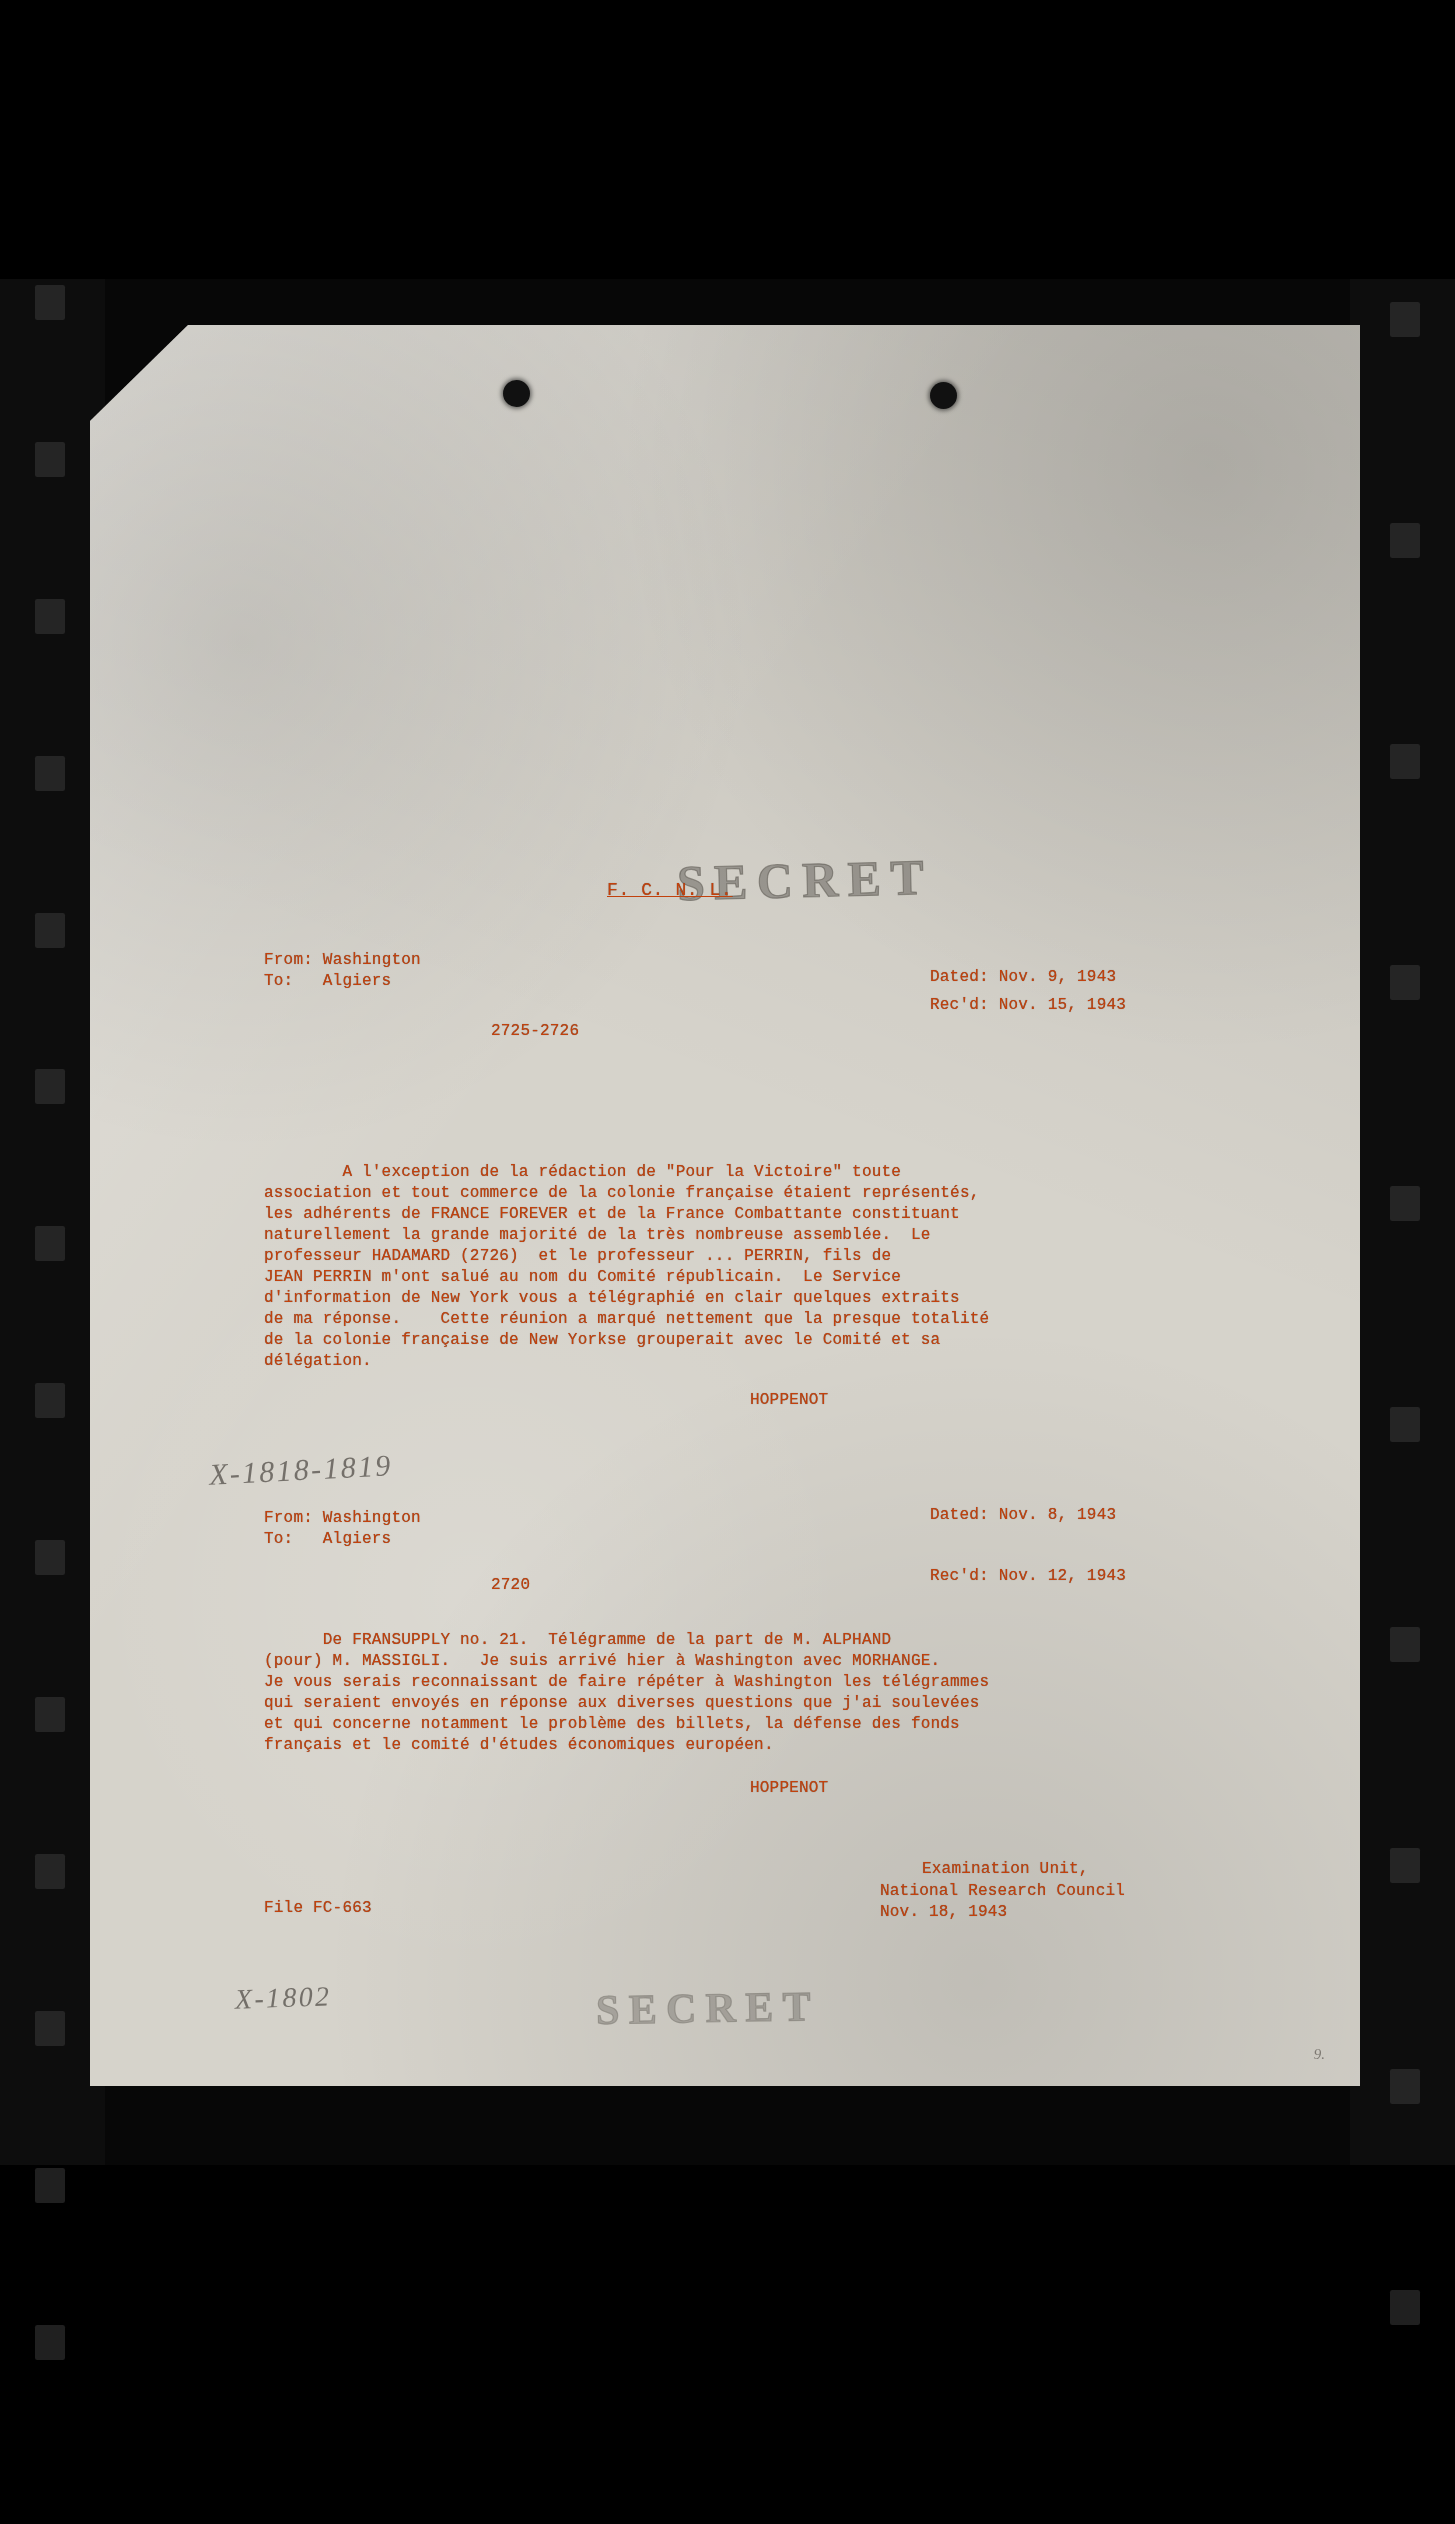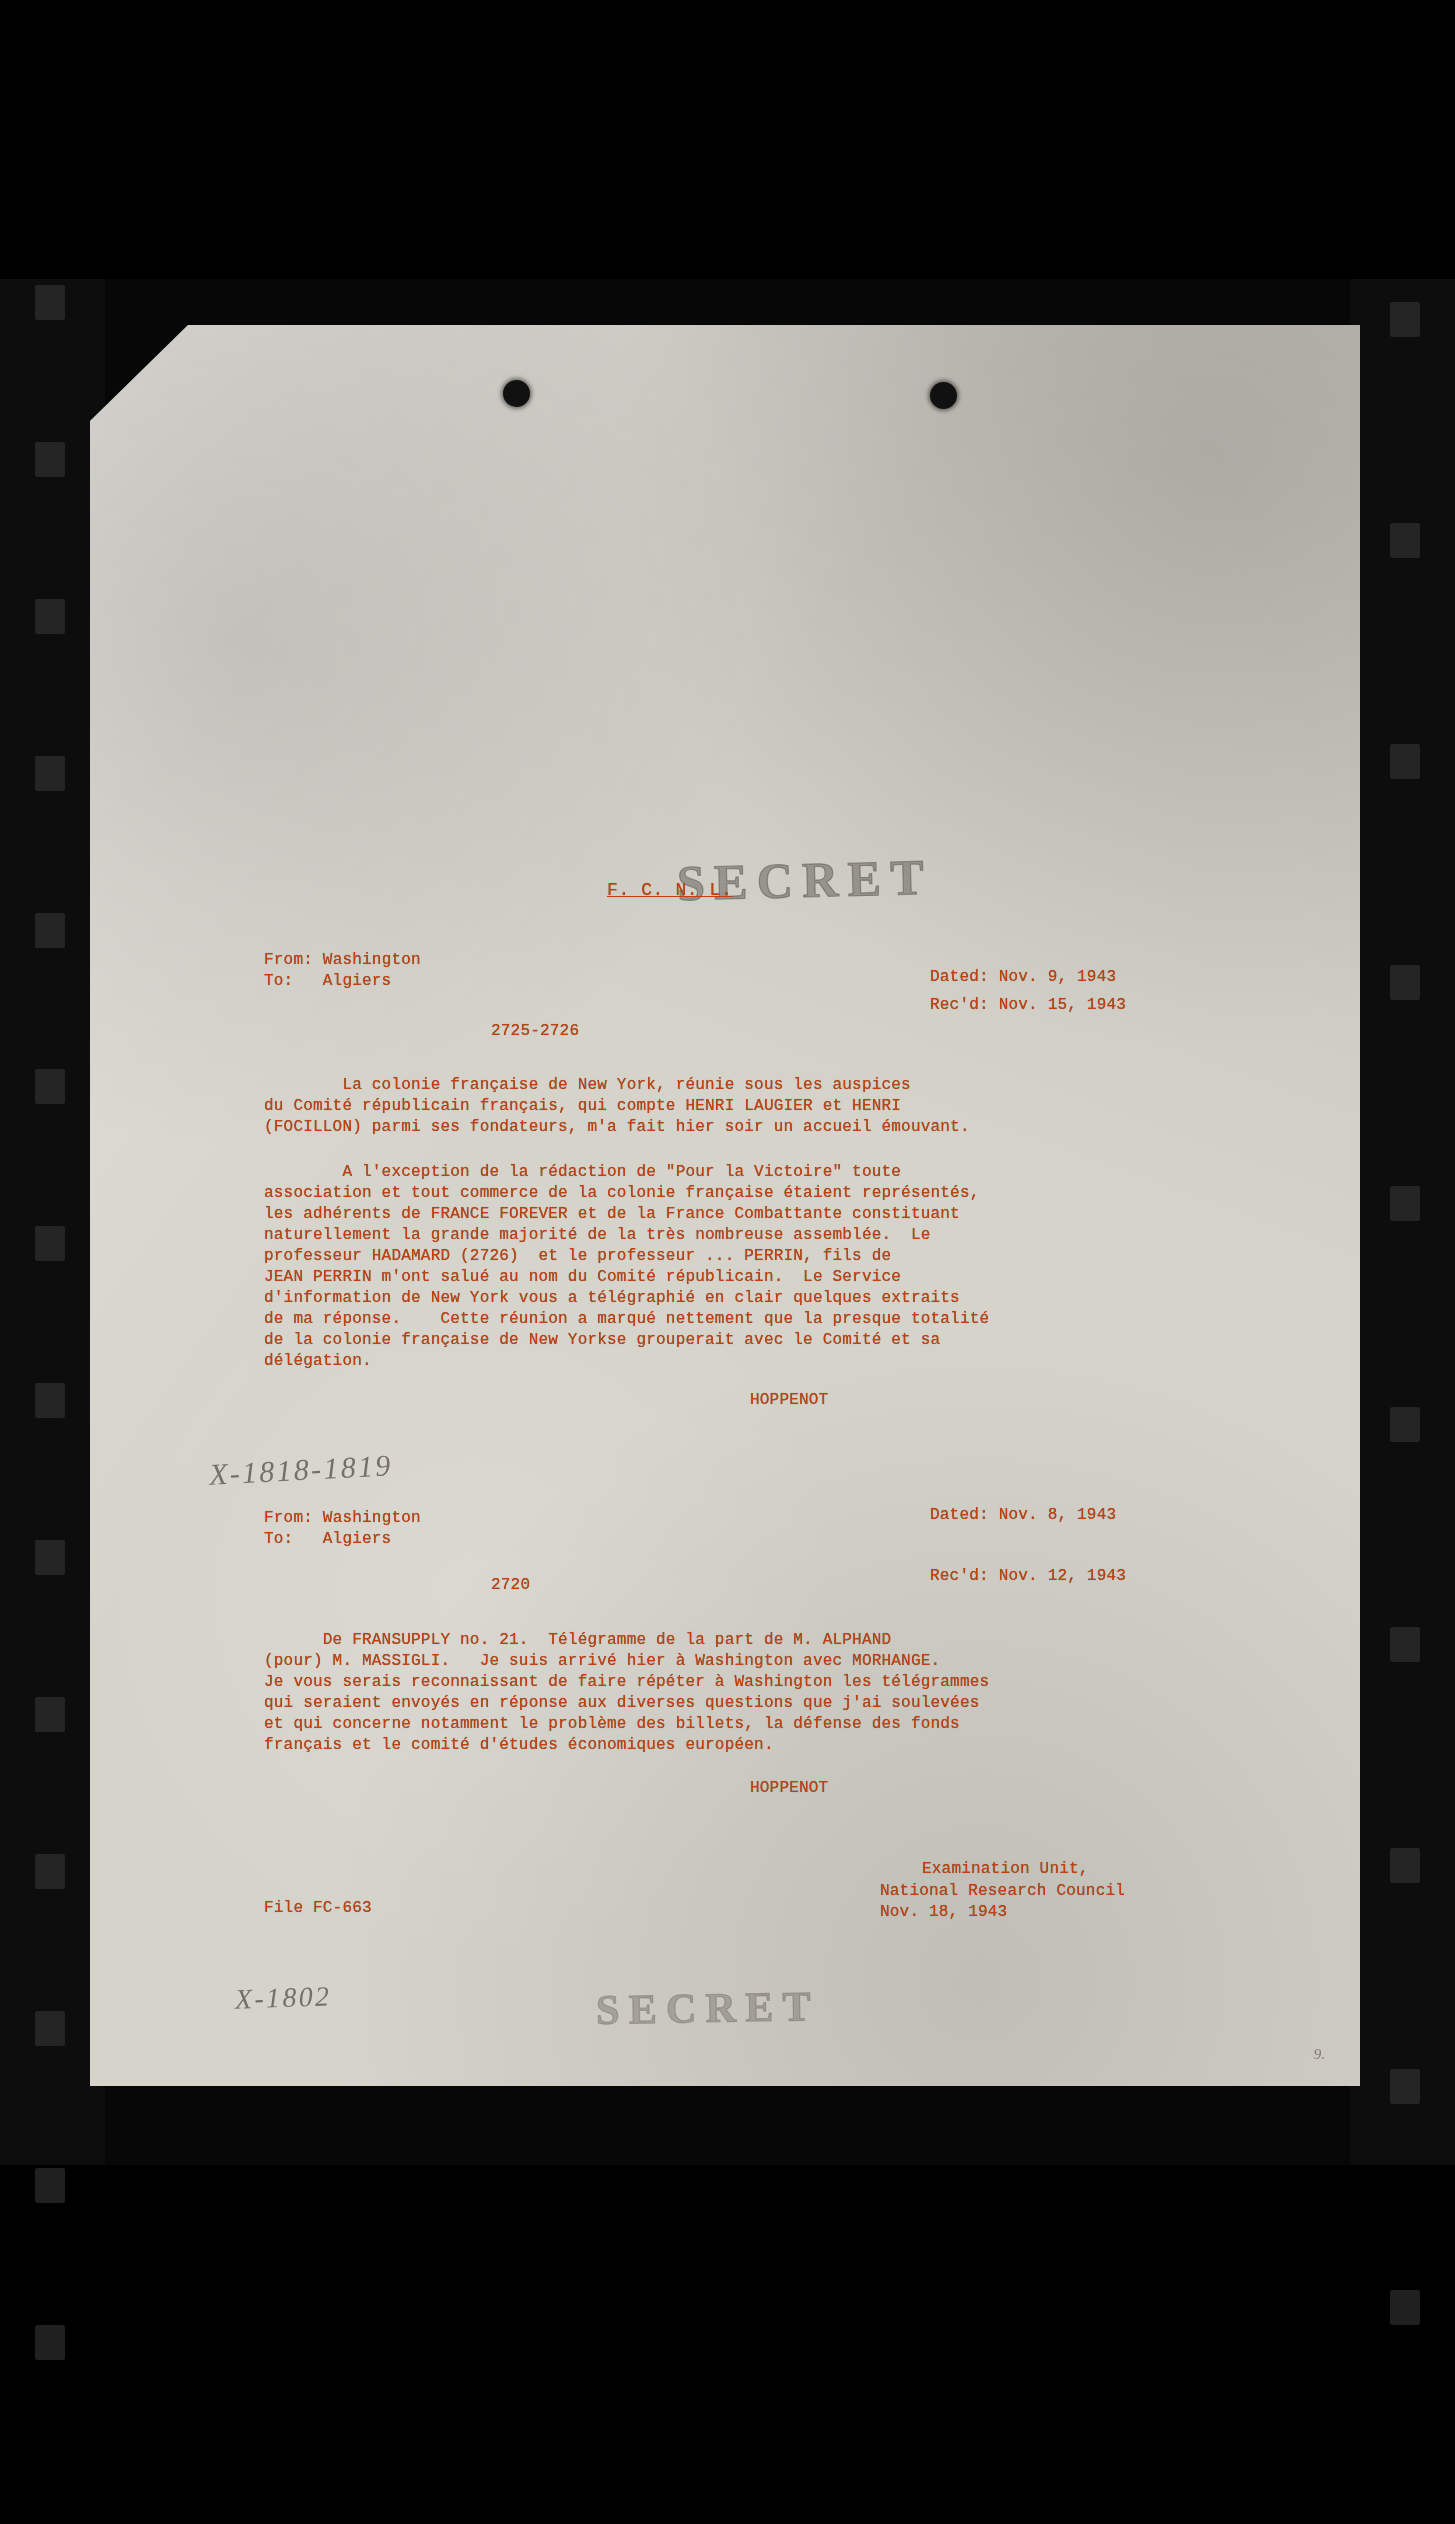--- a/index.html
+++ b/index.html
@@ -222,23 +222,20 @@
   <div class="typed hdr-left" style="top:625px;"><span>From:</span><span> </span><span>Washington</span></div>
 
   <div class="typed hdr-left" style="top:646px;"><span>To:</span><span>   </span><span>Algiers</span></div>
 
   <div class="typed hdr-right" style="top:642px;"><span>Dated:</span><span> </span><span>Nov. 9, 1943</span></div>
 
   <div class="typed hdr-right" style="top:642px;margin-top:28px;"><span>Rec'd:</span><span> </span><span>Nov. 15, 1943</span></div>
 
   <div class="typed refnum" style="top:696px;">2725-2726</div>
 
-  <div class="typed body-block" style="top:750px;">        La colonie française de New York, réunie sous les auspices
-du Comité républicain français, qui compte HENRI LAUGIER et HENRI
-(FOCILLON) parmi ses fondateurs, m'a fait hier soir un accueil émouvant.</div>
 
   <div class="typed body-block" style="top:837px;">        A l'exception de la rédaction de "Pour la Victoire" toute
 association et tout commerce de la colonie française étaient représentés,
 les adhérents de FRANCE FOREVER et de la France Combattante constituant
 naturellement la grande majorité de la très nombreuse assemblée.  Le
 professeur HADAMARD (2726)  et le professeur ... PERRIN, fils de
 JEAN PERRIN m'ont salué au nom du Comité républicain.  Le Service
 d'information de New York vous a télégraphié en clair quelques extraits
 de ma réponse.    Cette réunion a marqué nettement que la presque totalité
 de la colonie française de New Yorkse grouperait avec le Comité et sa

